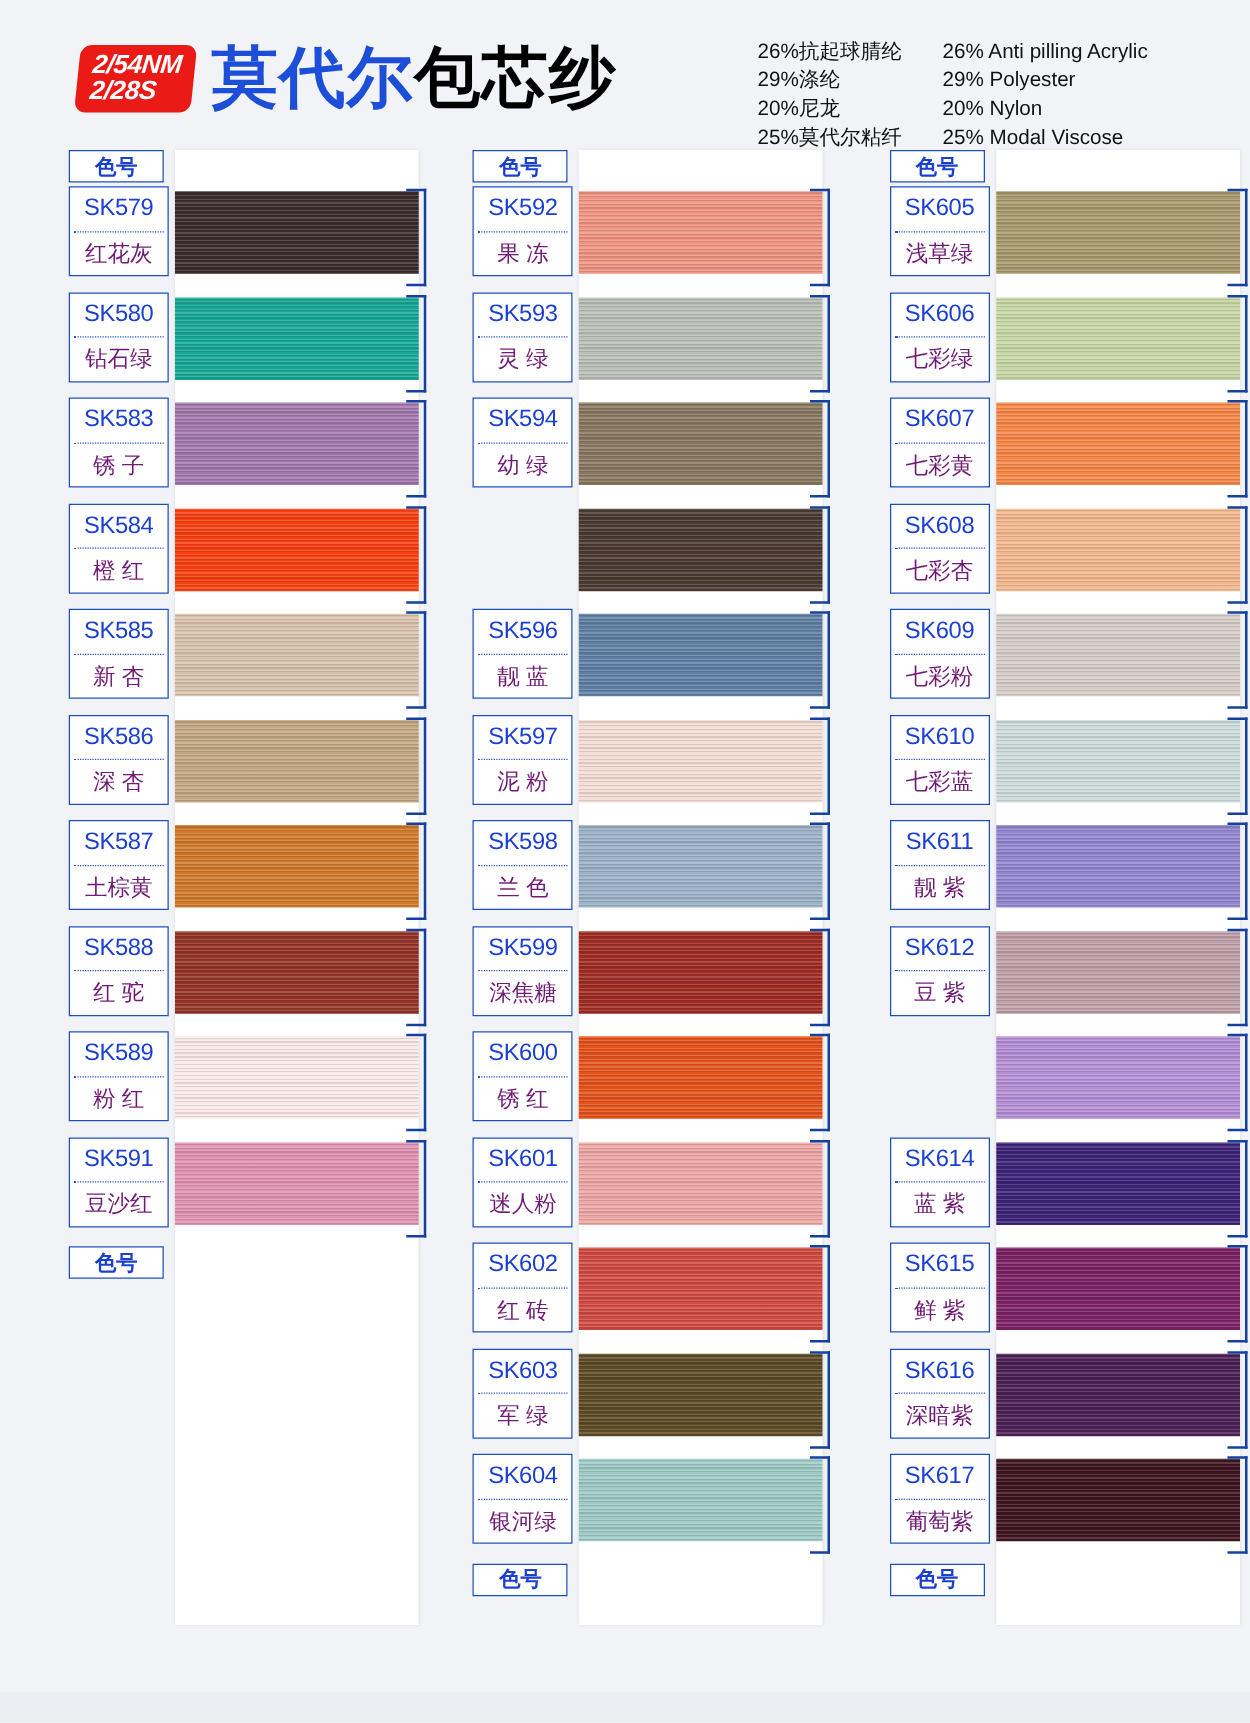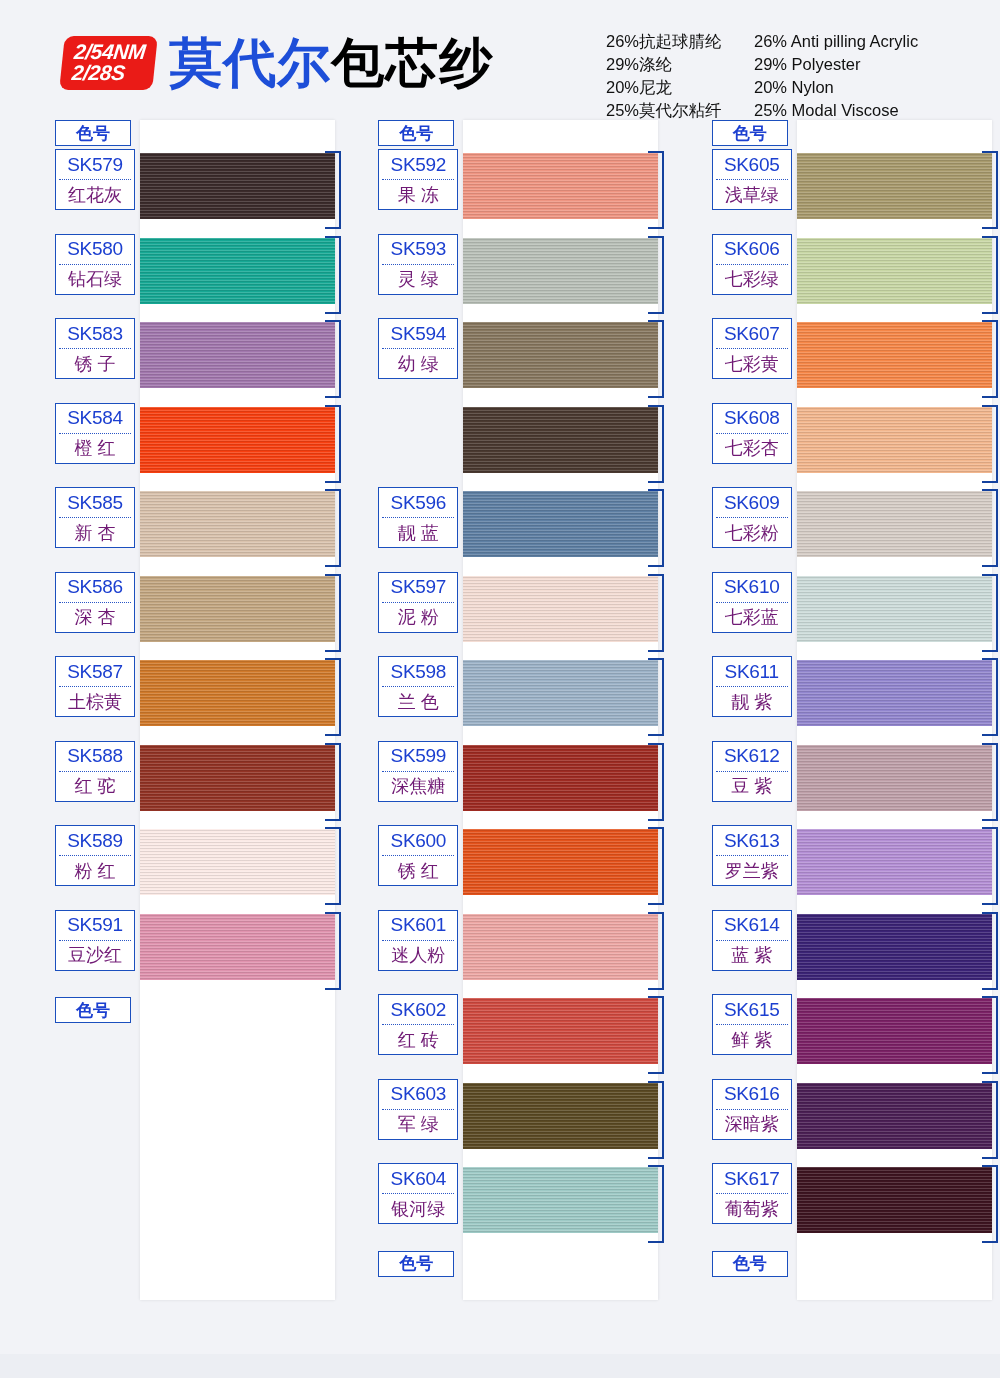--- a/index.html
+++ b/index.html
@@ -166,21 +166,21 @@
       rgba(0,0,0,0.0) 3px);
     pointer-events:none;
   }
 
   
   .label-box {
     position: absolute;
     left: 0px;
     top: 0px;
     width: 80px;
-    height: 61px;
+    height: 72px;
     border: 1.6px solid #1b4fbe;
     background: #ffffff;
     box-sizing: border-box;
     z-index: 5;
     display: flex;
     flex-direction: column;
   }
   .label-code {
     flex: 1;
     display: flex;
@@ -547,25 +547,20 @@
           <div class="bracket"></div>
           <div class="label-box">
             <div class="label-code">SK612</div>
             <div class="divider"></div>
             <div class="label-name">豆  紫</div>
           </div>
         </div>
         <div class="swatch-row">
           <div class="yarn" style="background: rgb(180, 143, 213);"></div>
           <div class="bracket"></div>
-          <div class="label-box">
-            <div class="label-code">SK613</div>
-            <div class="divider"></div>
-            <div class="label-name">罗兰紫</div>
-          </div>
         </div>
         <div class="swatch-row">
           <div class="yarn" style="background: rgb(59, 35, 118);"></div>
           <div class="bracket"></div>
           <div class="label-box">
             <div class="label-code">SK614</div>
             <div class="divider"></div>
             <div class="label-name">蓝  紫</div>
           </div>
         </div>

